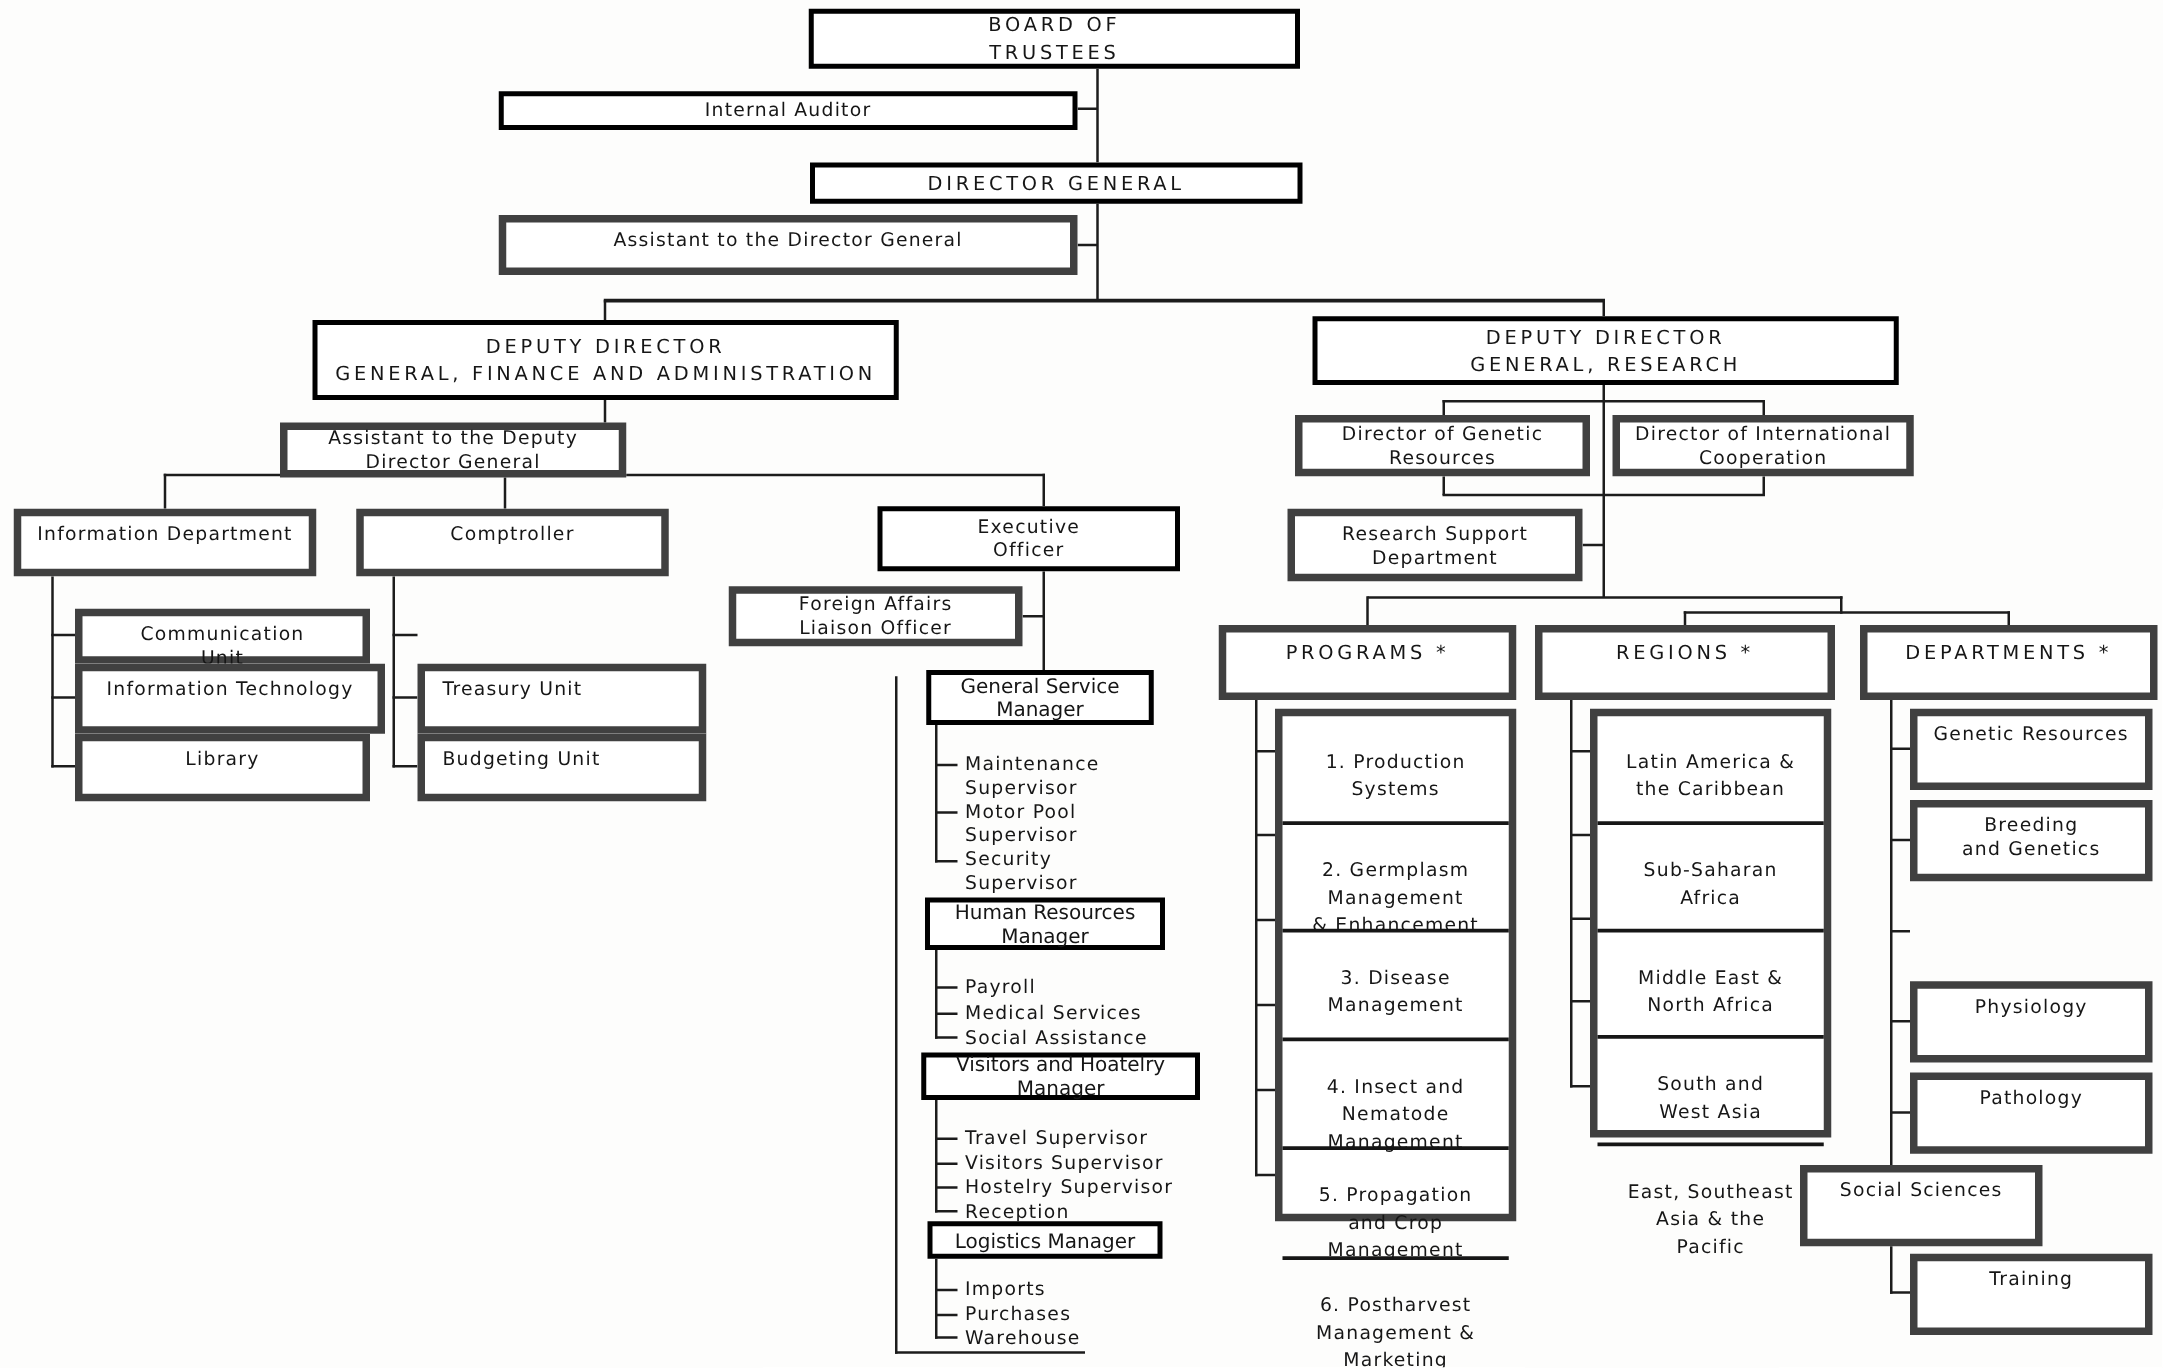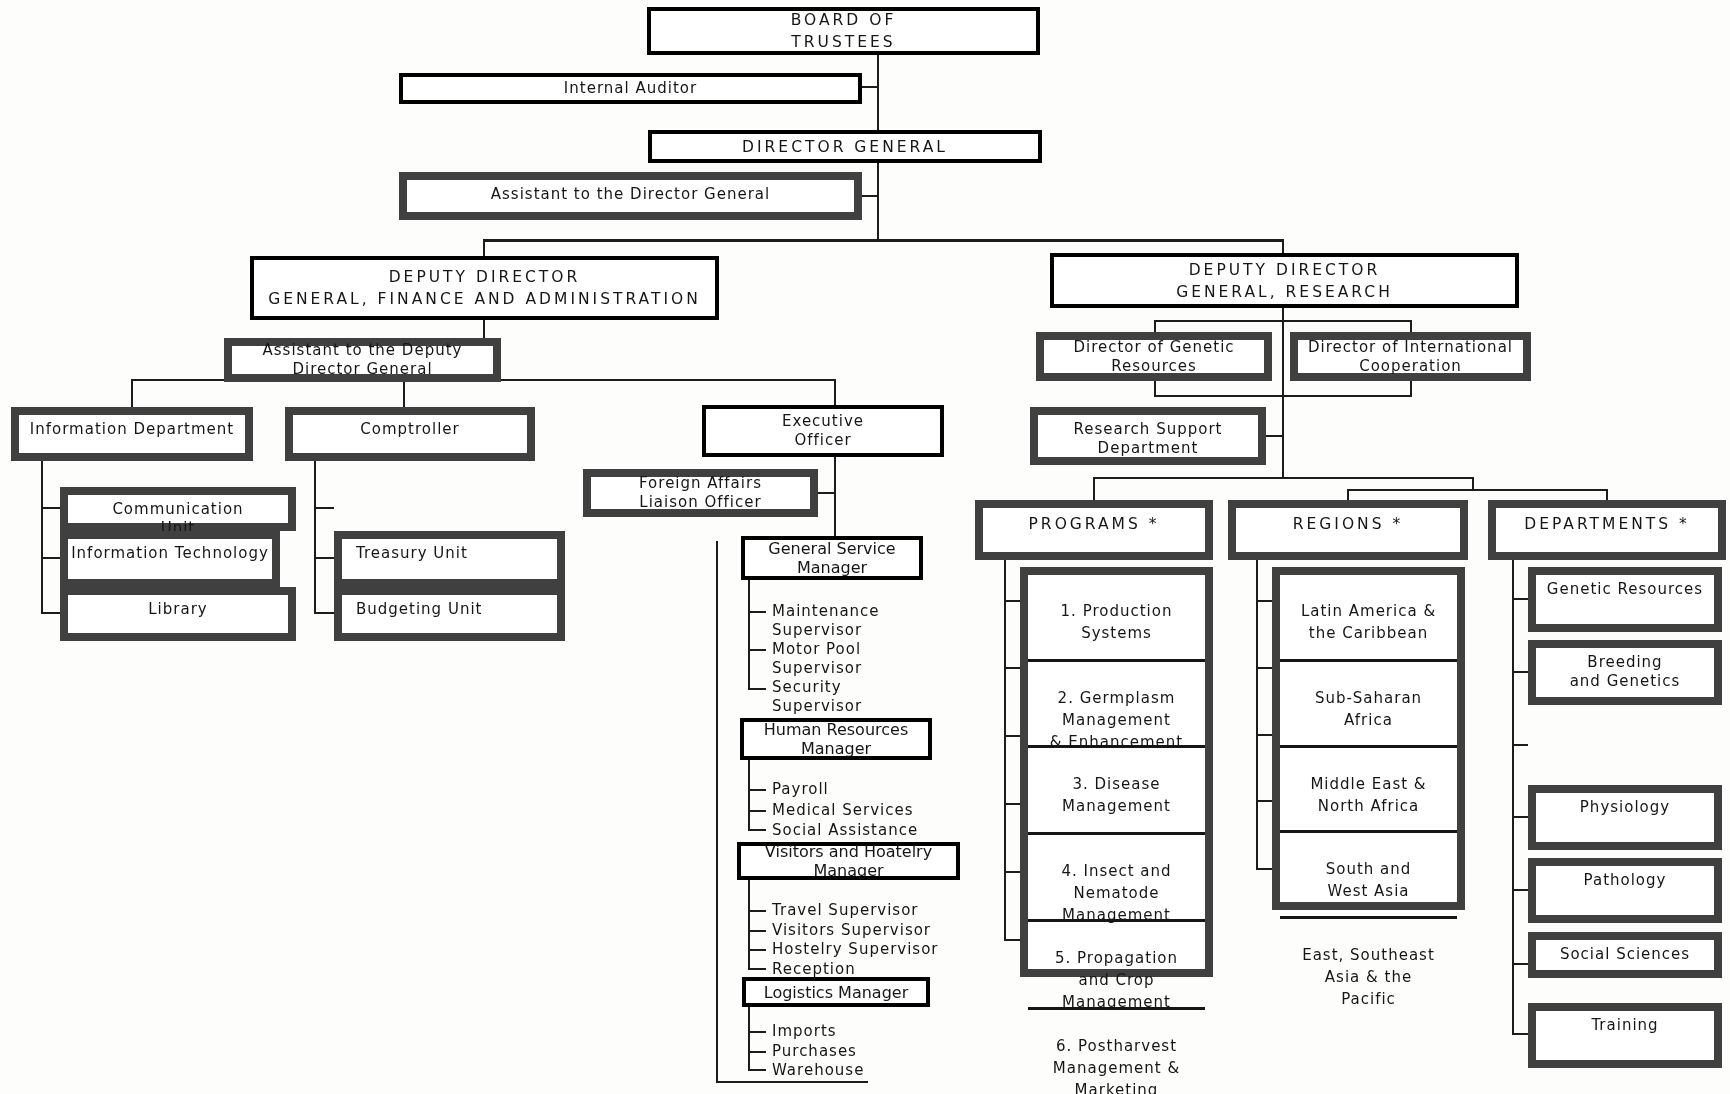--- a/index.html
+++ b/index.html
@@ -1,18 +1,18 @@
 <!DOCTYPE html>
 <html><head>
 <meta charset="utf-8">
 <style>
   html,body{margin:0;padding:0;background:#fff;}
   .canvas{position:relative;width:1730px;height:1094px;background:#fdfdfc;
     font-family:"DejaVu Sans",sans-serif;color:#161616;overflow:hidden;}
-  .box{position:absolute;box-sizing:border-box;background:#fff;border:8px solid #404040;
+  .box{position:absolute;box-sizing:border-box;background:#fff;border:6px solid #404040;
     display:flex;justify-content:center;align-items:center;text-align:center;
     white-space:pre-line;font-size:15px;line-height:19px;letter-spacing:1px;}
   .thick{border-width:4px;border-color:#000;}
   .caps{letter-spacing:3px;font-size:15.5px;line-height:22px;}
   .top{align-items:flex-start;padding-top:5px;}
   .mgr{letter-spacing:0;font-size:16px;line-height:19px;}
   .stack{display:block;padding:0;}
   .srow{box-sizing:border-box;border-bottom:3px solid #161616;white-space:pre-line;
     text-align:center;padding-top:6px;font-size:15px;line-height:22px;letter-spacing:1px;}
   .srow:last-child{border-bottom:none;}
@@ -128,21 +128,21 @@
 
   <div class="box thick caps" style="left:250px;top:256px;width:469px;height:64px">DEPUTY DIRECTOR
 GENERAL, FINANCE AND ADMINISTRATION</div>
 
   <div class="box" style="left:224px;top:338px;width:277px;height:44px">Assistant to the Deputy
 Director General</div>
 
   <div class="box top" style="left:11px;top:407px;width:242px;height:54px">Information Department</div>
   <div class="box top" style="left:60px;top:487px;width:236px;height:44px">Communication
 Unit</div>
-  <div class="box top" style="left:60px;top:531px;width:220px;height:56px">Information Technology</div>
+  <div class="box top" style="left:60px;top:531px;width:248px;height:56px">Information Technology</div>
   <div class="box top" style="left:60px;top:587px;width:236px;height:54px">Library</div>
 
   <div class="box top" style="left:285px;top:407px;width:250px;height:54px">Comptroller</div>
   <div class="box top" style="left:334px;top:531px;width:231px;height:56px;justify-content:flex-start;text-align:left;padding-left:14px">Treasury Unit</div>
   <div class="box top" style="left:334px;top:587px;width:231px;height:54px;justify-content:flex-start;text-align:left;padding-left:14px">Budgeting Unit</div>
 
   <div class="box thick" style="left:702px;top:405px;width:242px;height:52px">Executive
 Officer</div>
   <div class="box" style="left:583px;top:469px;width:235px;height:48px">Foreign Affairs
 Liaison Officer</div>
@@ -220,16 +220,16 @@
     <div class="srow" style="height:71px">East, Southeast
 Asia &amp; the
 Pacific</div>
   </div>
 
   <div class="box top" style="left:1528px;top:567px;width:194px;height:65px">Genetic Resources</div>
   <div class="box top" style="left:1528px;top:640px;width:194px;height:65px">Breeding
 and Genetics</div>
   <div class="box top" style="left:1528px;top:785px;width:194px;height:65px">Physiology</div>
   <div class="box top" style="left:1528px;top:858px;width:194px;height:65px">Pathology</div>
-  <div class="box top" style="left:1528px;top:932px;width:194px;height:46px">Social Sciences</div>
+  <div class="box top" style="left:1440px;top:932px;width:194px;height:65px">Social Sciences</div>
   <div class="box top" style="left:1528px;top:1003px;width:194px;height:65px">Training</div>
 
 </div>
 
 </body></html>

